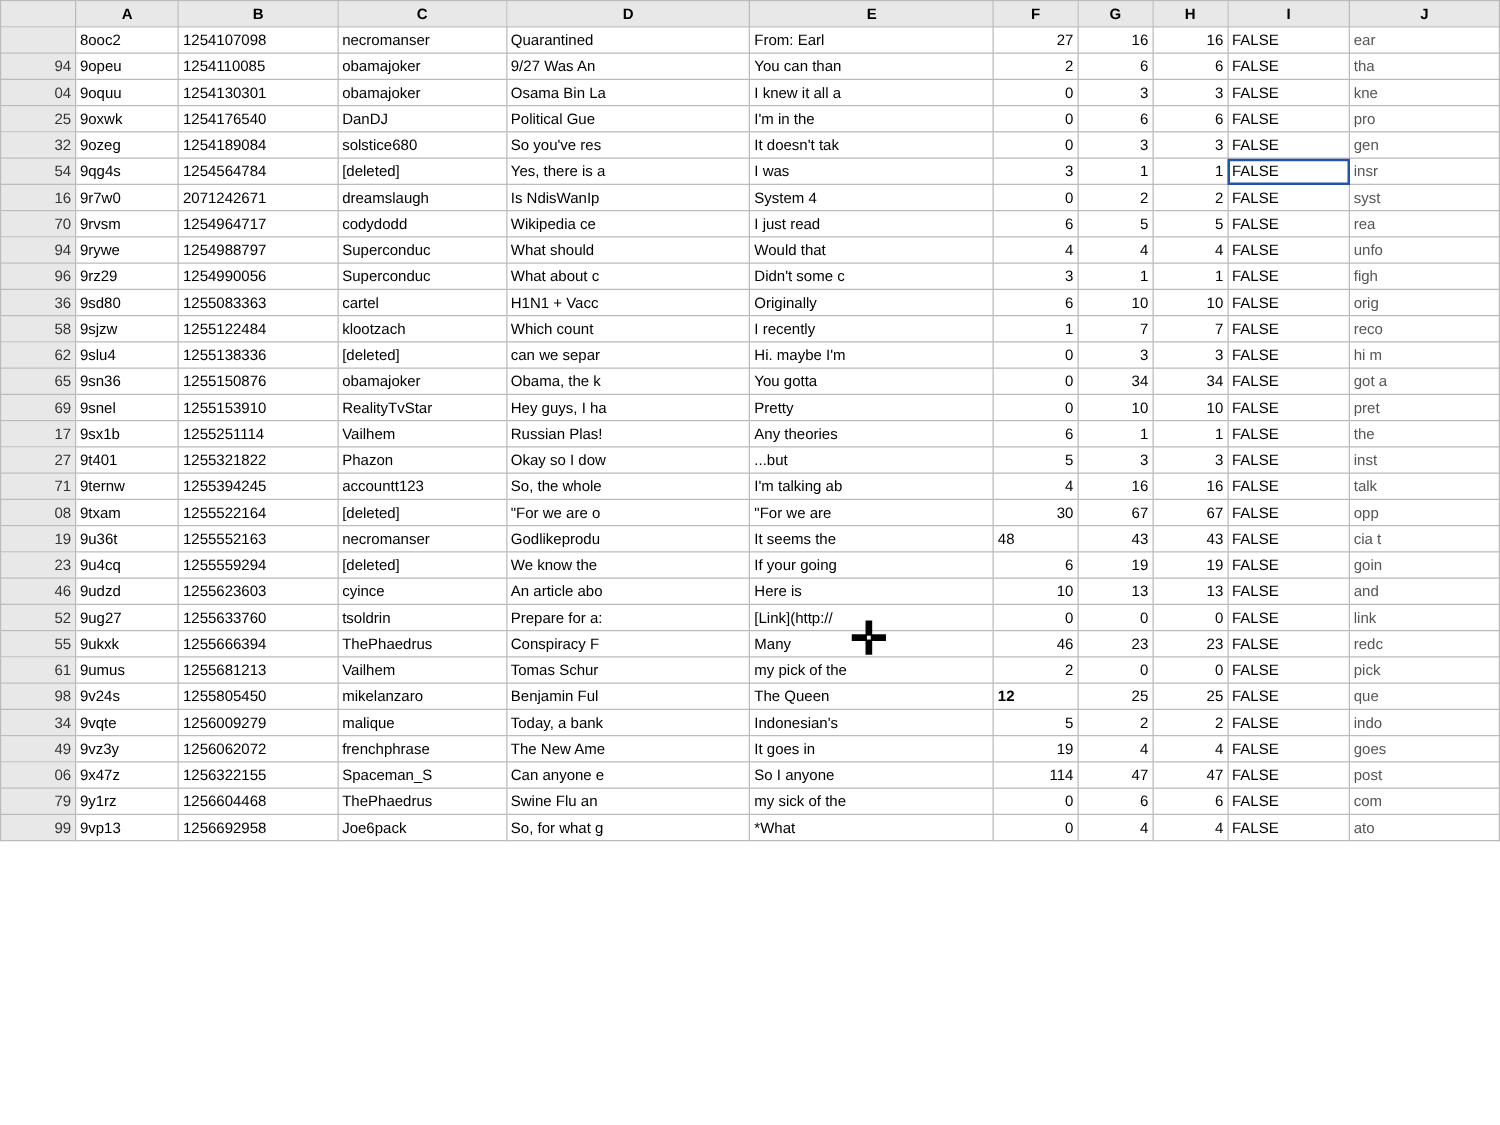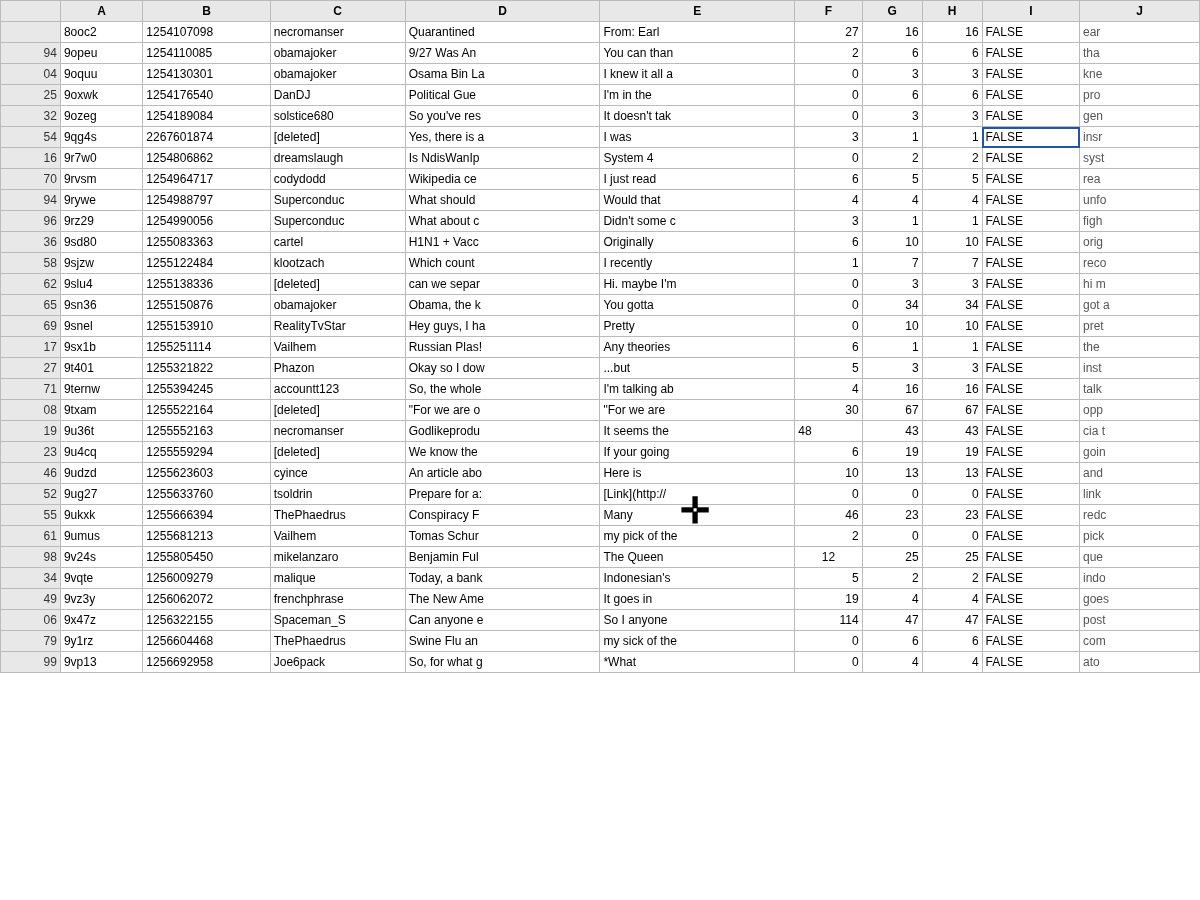--- a/index.html
+++ b/index.html
@@ -159,34 +159,34 @@
           <td class="col-e">It doesn't tak</td>
           <td class="col-f" style="text-align: right;">0</td>
           <td class="col-g" style="text-align: right;">3</td>
           <td class="col-h" style="text-align: right;">3</td>
           <td class="col-i">FALSE</td>
           <td class="col-j-last edge-right">gen</td>
         </tr>
         <tr>
           <td>54</td>
           <td class="col-a">9qg4s</td>
-          <td class="col-b">2267601874</td>
+          <td class="col-b">1254564784</td>
           <td class="col-c">[deleted]</td>
           <td class="col-d">Yes, there is a</td>
           <td class="col-e">I was</td>
           <td class="col-f" style="text-align: right;">3</td>
           <td class="col-g" style="text-align: right;">1</td>
           <td class="col-h" style="text-align: right;">1</td>
           <td class="col-i selected-cell">FALSE</td>
           <td class="col-j-last edge-right">insr</td>
         </tr>
         <tr>
           <td>16</td>
           <td class="col-a">9r7w0</td>
-          <td class="col-b">1254806862</td>
+          <td class="col-b">2071242671</td>
           <td class="col-c">dreamslaugh</td>
           <td class="col-d">Is NdisWanIp</td>
           <td class="col-e">System 4</td>
           <td class="col-f" style="text-align: right;">0</td>
           <td class="col-g" style="text-align: right;">2</td>
           <td class="col-h" style="text-align: right;">2</td>
           <td class="col-i">FALSE</td>
           <td class="col-j-last edge-right">syst</td>
         </tr>
         <tr>
@@ -423,21 +423,21 @@
           <td class="col-i">FALSE</td>
           <td class="col-j-last edge-right">pick</td>
         </tr>
         <tr>
           <td>98</td>
           <td class="col-a">9v24s</td>
           <td class="col-b">1255805450</td>
           <td class="col-c">mikelanzaro</td>
           <td class="col-d">Benjamin Ful</td>
           <td class="col-e">The Queen</td>
-          <td class="col-f" style="text-align: center;">12</td>
+          <td class="col-f" style="text-align: left; font-weight: bold;">12</td>
           <td class="col-g" style="text-align: right;">25</td>
           <td class="col-h" style="text-align: right;">25</td>
           <td class="col-i">FALSE</td>
           <td class="col-j-last edge-right">que</td>
         </tr>
         <tr>
           <td>34</td>
           <td class="col-a">9vqte</td>
           <td class="col-b">1256009279</td>
           <td class="col-c">malique</td>

